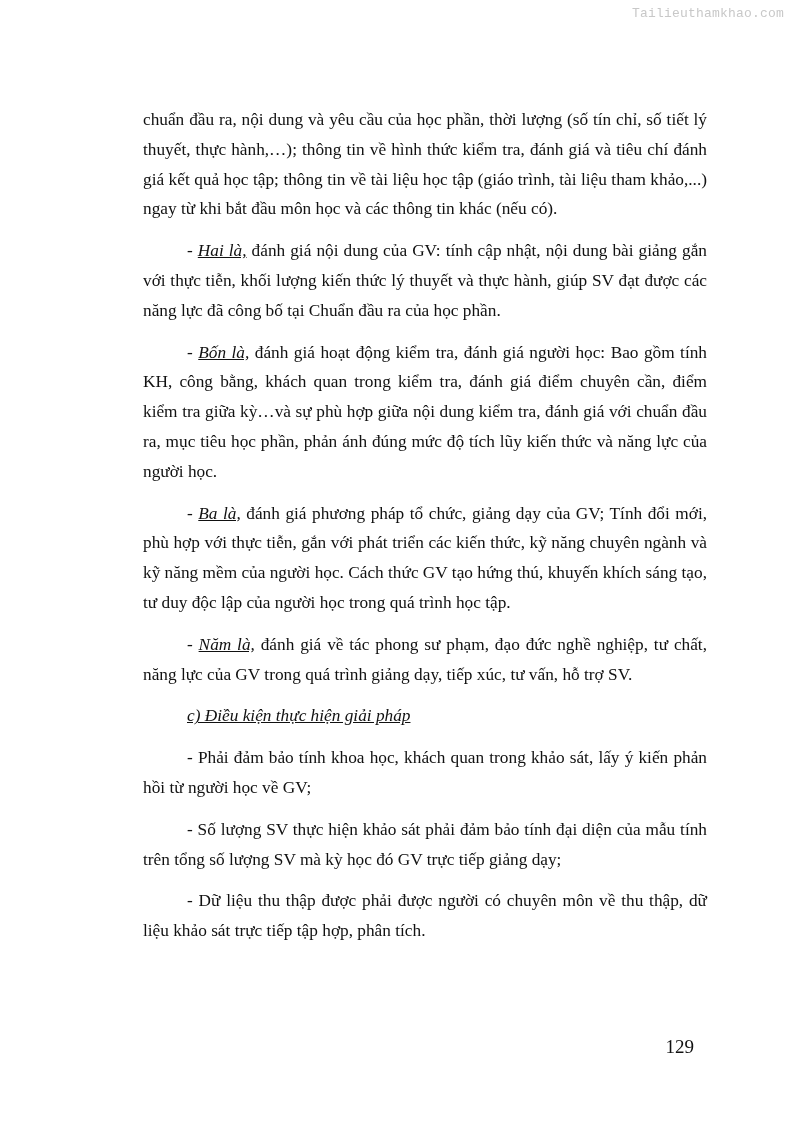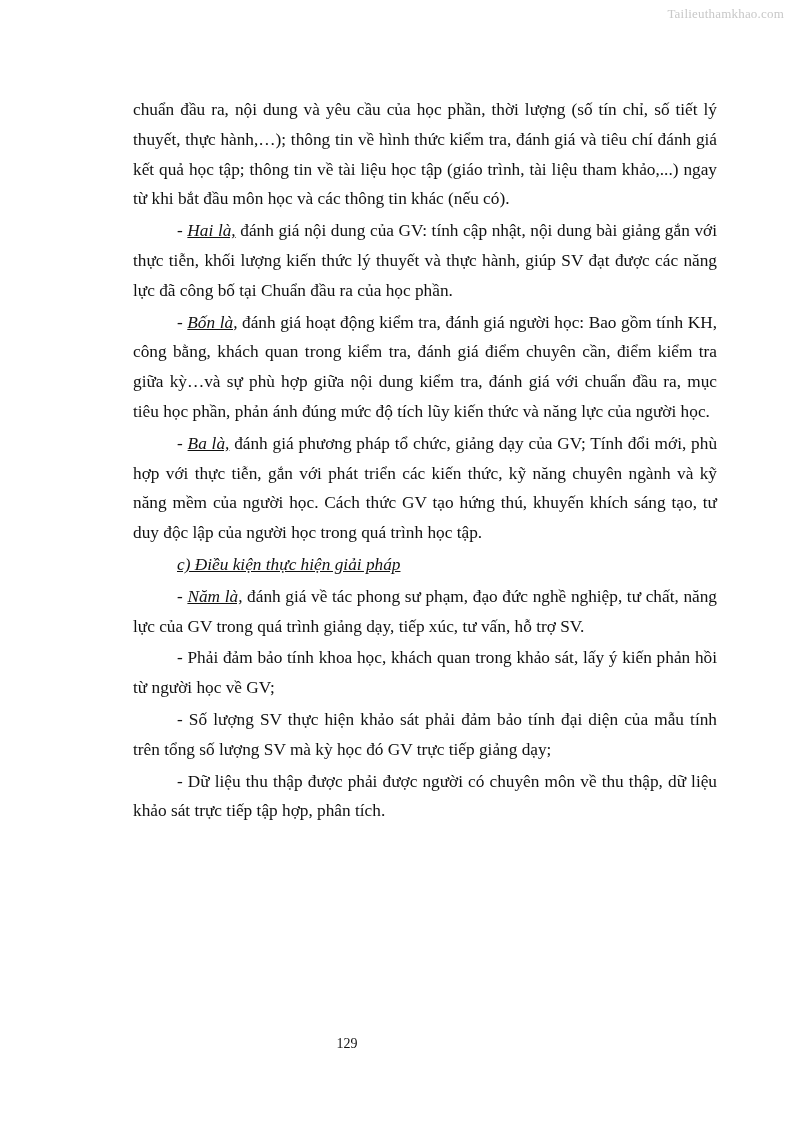--- a/index.html
+++ b/index.html
@@ -1,50 +1,50 @@
 <!DOCTYPE html>
 <html><head>
 <meta charset="utf-8">
 <style>
   html, body { margin: 0; padding: 0; background: #ffffff; }
   body { width: 794px; height: 1123px; position: relative; overflow: hidden; }
   .watermark {
     position: absolute; top: 6px; right: 10px;
-    font-family: Liberation Serif, serif; font-size: 13px;
+    font-family: Liberation Mono, monospace; font-size: 13px;
     color: #c8c8c8; letter-spacing: 0.2px;
   }
   .page {
     position: absolute; left: 131px; top: 93px; width: 588px;
     font-family: "Liberation Serif", serif; font-size: 17.3px; color: #111;
     line-height: 29.8px; text-align: justify;
   }
-  .page p { margin: 2px; }
+  .page p { margin: 12px; }
   .indent { text-indent: 44px; }
   .em { font-style: italic; text-decoration: underline; }
   .page-number {
-    position: absolute; top: 1036px; left: 0; width: 694px; text-align: center;
-    font-family: "Liberation Serif", serif; font-size: 14px; color: #111;
+    position: absolute; top: 1036px; left: 0; width: 694px; text-align: right;
+    font-family: "Liberation Serif", serif; font-size: 19px; color: #111;
   }
 </style>
 </head>
 <body>
 
 <div class="watermark">Tailieuthamkhao.com</div>
 
 <div class="page">
   <p><span>chuẩn đầu ra, nội dung và yêu cầu của học phần, thời lượng (số tín chỉ, số tiết lý thuyết, thực hành,…); thông tin về hình thức kiểm tra, đánh giá và  tiêu chí đánh giá kết quả học tập; thông tin về tài liệu học tập (giáo trình, tài liệu tham khảo,...) ngay từ khi bắt đầu môn học và các thông tin khác (nếu có).</span></p>
 
   <p class="indent"><span>- </span><span class="em">Hai là,</span><span> đánh giá nội dung của GV: tính cập nhật, nội dung bài giảng gắn với thực tiễn, khối lượng kiến thức lý thuyết và thực hành, giúp SV đạt được các năng lực đã công bố tại Chuẩn đầu ra của học phần.</span></p>
 
   <p class="indent"><span>- </span><span class="em">Bốn là,</span><span> đánh giá hoạt động kiểm tra, đánh giá người học: Bao gồm tính KH, công bằng, khách quan trong kiểm tra, đánh giá điểm chuyên cần, điểm kiểm tra giữa kỳ…và sự phù hợp giữa nội dung kiểm tra, đánh giá với chuẩn đầu ra, mục tiêu học phần, phản ánh đúng mức độ tích lũy kiến thức và năng lực của người học.</span></p>
 
   <p class="indent"><span>- </span><span class="em">Ba là,</span><span> đánh giá phương pháp tổ chức, giảng dạy của GV; Tính đổi mới, phù hợp với thực tiễn, gắn với phát triển các kiến thức, kỹ năng chuyên ngành và kỹ năng mềm của người học. Cách thức GV tạo hứng thú, khuyến khích sáng tạo, tư duy độc lập của người học trong quá trình học tập.</span></p>
 
+  <p class="indent"><span>- </span><span class="em">Năm là,</span><span> đánh giá về tác phong sư phạm, đạo đức nghề nghiệp, tư chất, năng lực của GV trong quá trình giảng dạy, tiếp xúc, tư vấn, hỗ trợ SV.</span></p>
+
   <p class="indent em">c) Điều kiện thực hiện giải pháp</p>
-
-  <p class="indent"><span>- </span><span class="em">Năm là,</span><span> đánh giá về tác phong sư phạm, đạo đức nghề nghiệp, tư chất, năng lực của GV trong quá trình giảng dạy, tiếp xúc, tư vấn, hỗ trợ SV.</span></p>
 
   <p class="indent">-  Phải đảm bảo tính khoa học, khách quan trong khảo sát, lấy ý kiến phản hồi từ người học về GV;</p>
   <p class="indent">- Số lượng SV thực hiện khảo sát phải đảm bảo tính đại diện của mẫu tính trên tổng số lượng SV mà kỳ học đó GV trực tiếp giảng dạy;</p>
   <p class="indent">- Dữ liệu thu thập được phải được người có chuyên môn về thu thập, dữ liệu khảo sát trực tiếp tập hợp, phân tích.</p>
 </div>
 
 <div class="page-number">129</div>
 
 </body></html>

